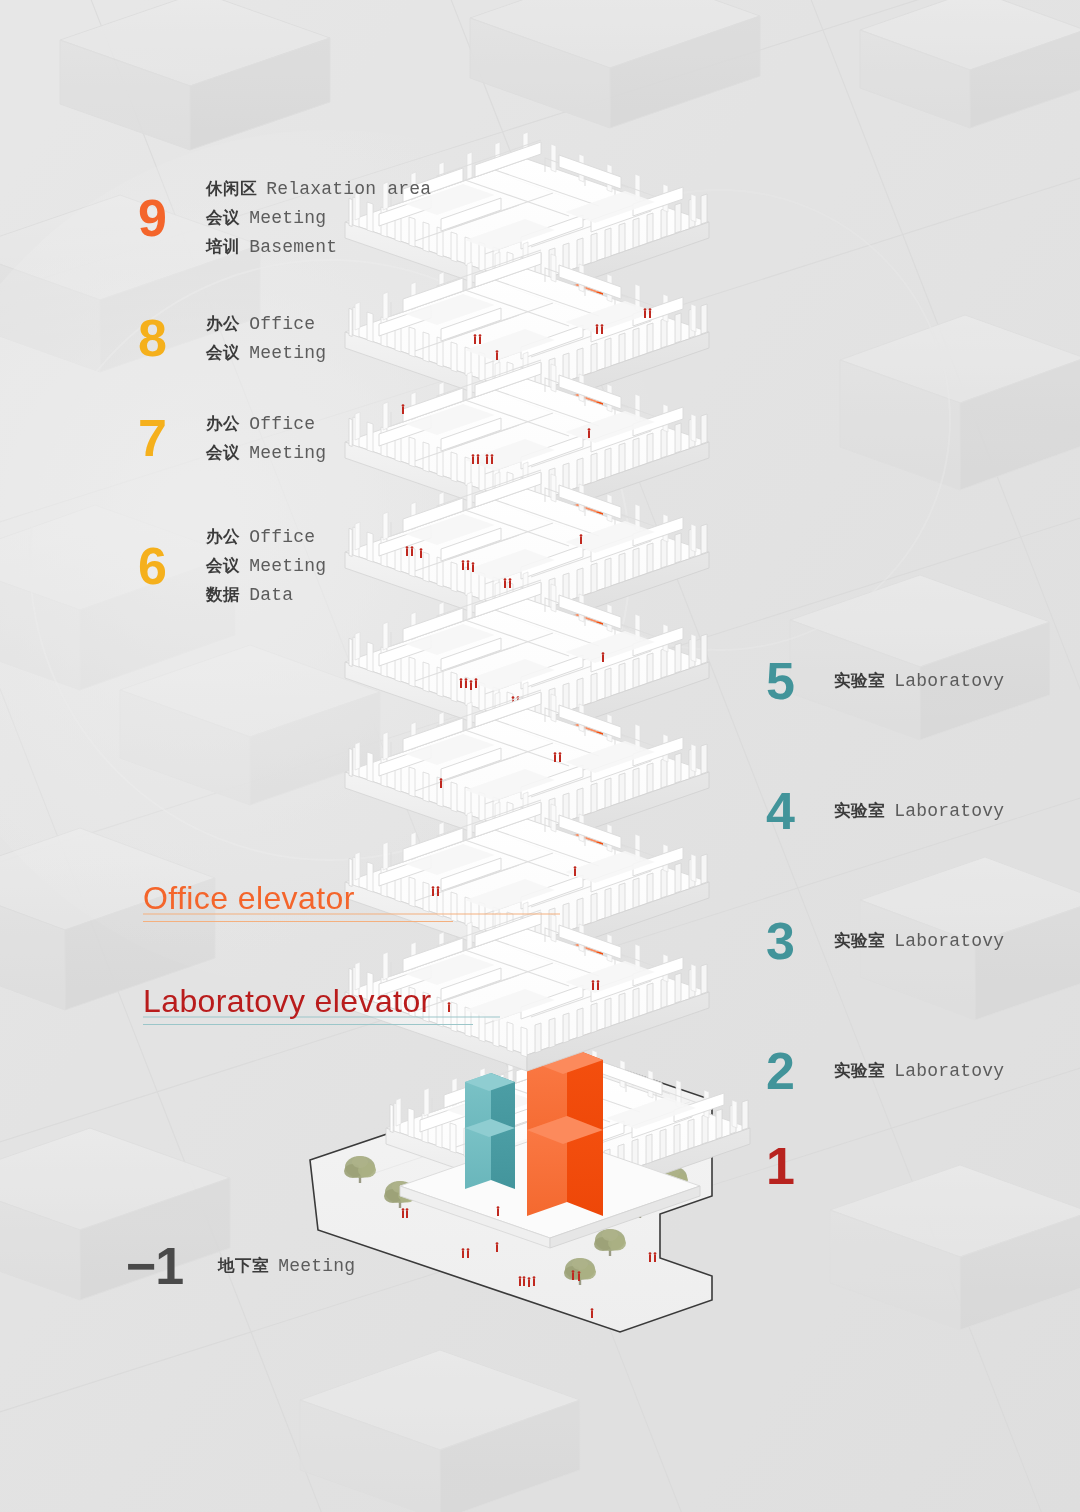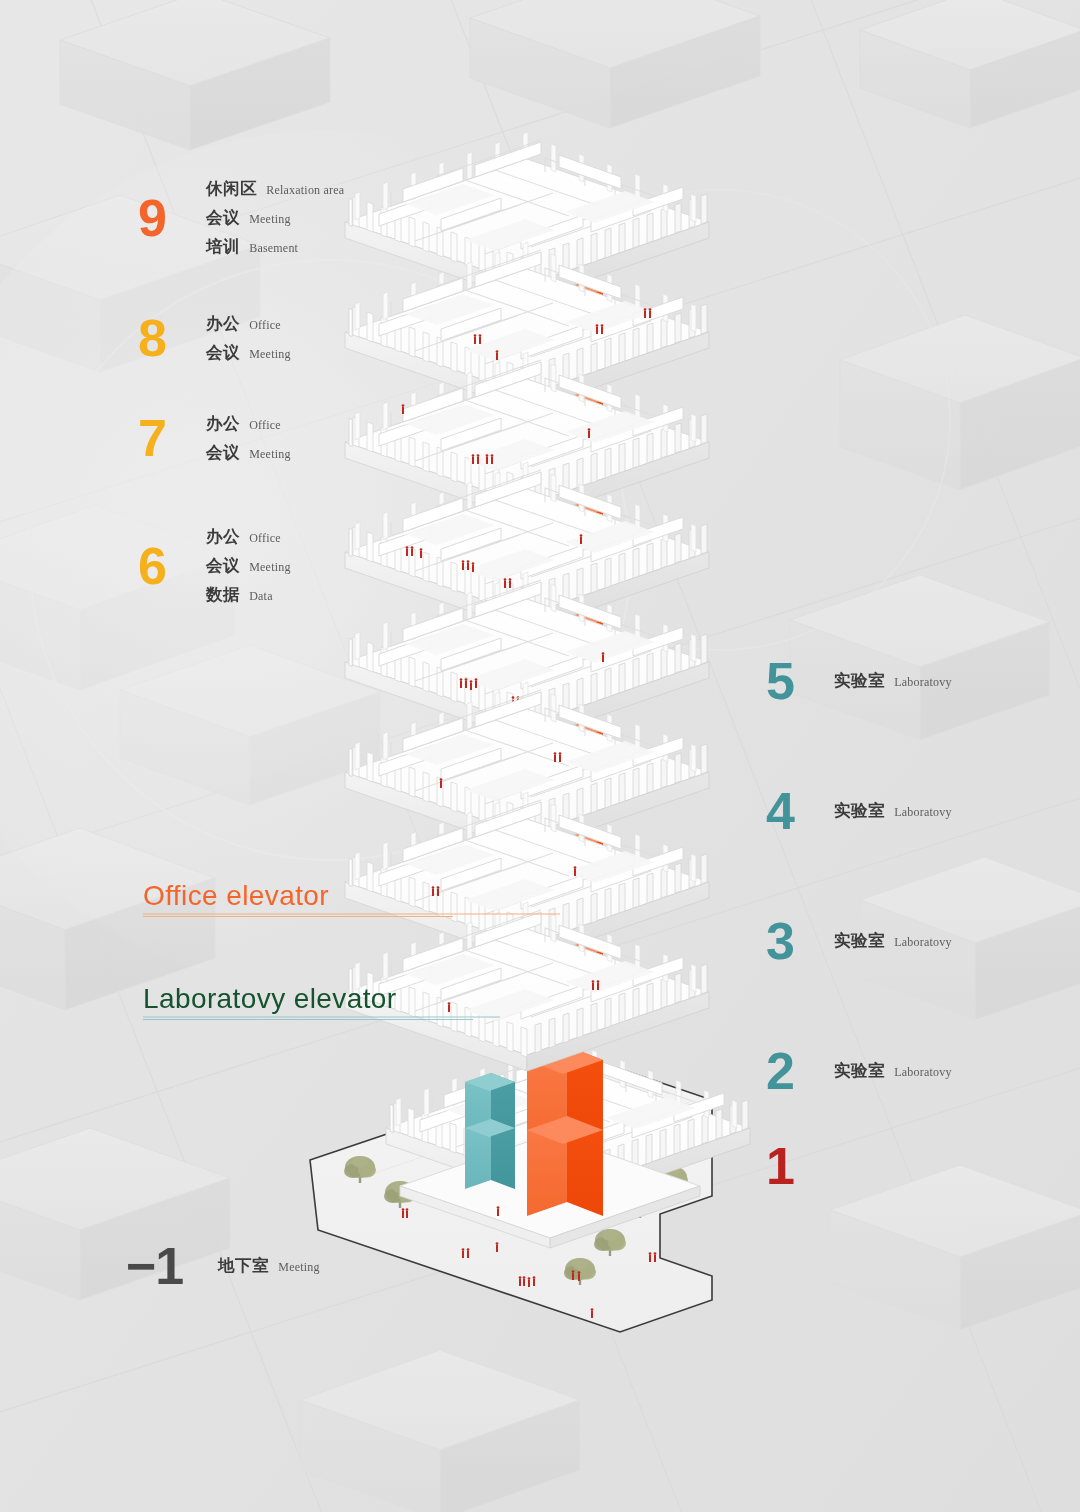--- a/index.html
+++ b/index.html
@@ -22,28 +22,28 @@
     width:48px;text-align:left;
   }
   .fl-num.wide{width:72px;}
   .fl-rows{display:flex;flex-direction:column;gap:7px;margin-left:20px;}
   .fl-row{display:flex;align-items:baseline;white-space:nowrap;}
   .fl-cn{
     font-size:16.5px;color:#3b3b3b;font-weight:600;letter-spacing:.6px;
     font-family:"DejaVu Sans","Liberation Sans",sans-serif;
   }
   .fl-en{
-    font-size:12px;color:#5c5c5c;margin-left:9px;letter-spacing:.2px;
-    font-family:Liberation Serif, serif;
+    font-size:18px;color:#5c5c5c;margin-left:9px;letter-spacing:.2px;
+    font-family:Liberation Mono, monospace;
   }
 
   
   .callout{position:absolute;}
   .callout .ctext{
-    font-size:28px;letter-spacing:.4px;white-space:nowrap;
+    font-size:32px;letter-spacing:.4px;white-space:nowrap;
     font-family:"Liberation Sans","DejaVu Sans",sans-serif;
   }
   .callout .crule{height:1px;width:100%;margin-top:4px;}
 </style>
 </head>
 <body style="background: rgb(227, 227, 227);">
 
 <div id="stage">
 
   <svg class="layer" viewBox="0 0 1080 1512" preserveAspectRatio="none" aria-hidden="true">
@@ -600,18 +600,18 @@
         </div>
       </div>
       <div class="floorlabel right" style="left: 766px; top: 1140px;">
         <div class="fl-num" style="color: rgb(184, 35, 31);">1</div>
       </div>
       <div class="callout" style="left: 143px; top: 880px; width: 310px;">
         <div class="ctext" style="color: rgb(244, 101, 43);">Office  elevator</div>
         <div class="crule" style="background: rgb(244, 176, 127);"></div>
       </div>
       <div class="callout" style="left: 143px; top: 983px; width: 330px;">
-        <div class="ctext" style="color: #14532d;">Laboratovy elevator</div>
+        <div class="ctext" style="color: #b91c1c;">Laboratovy elevator</div>
         <div class="crule" style="background: rgb(155, 198, 201);"></div>
       </div>
     </div>
 
 </div>
 
 </body></html>

